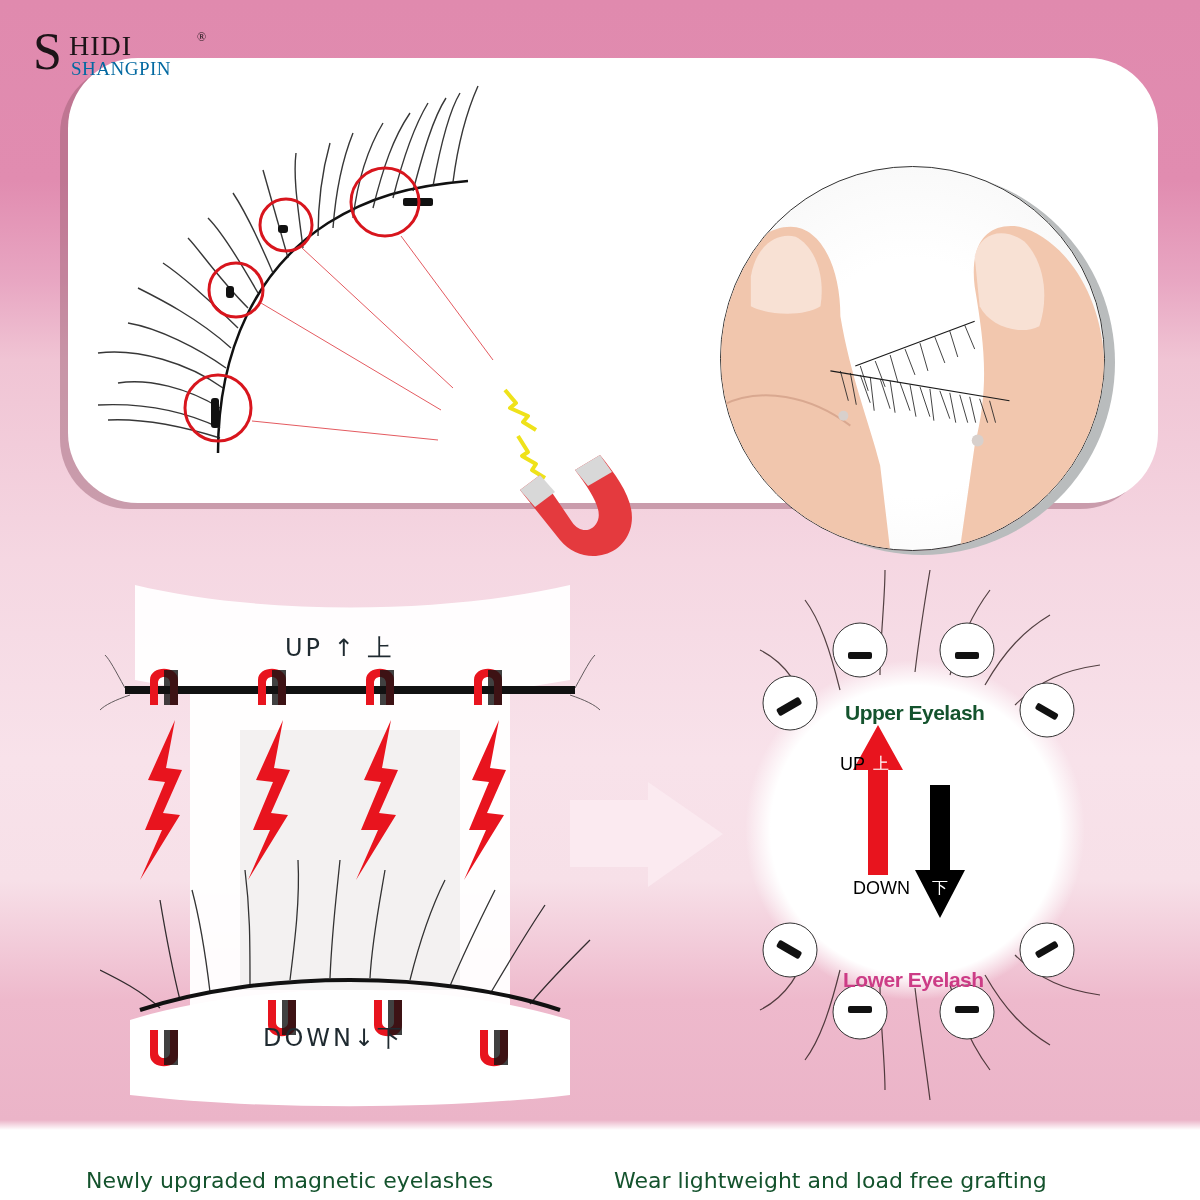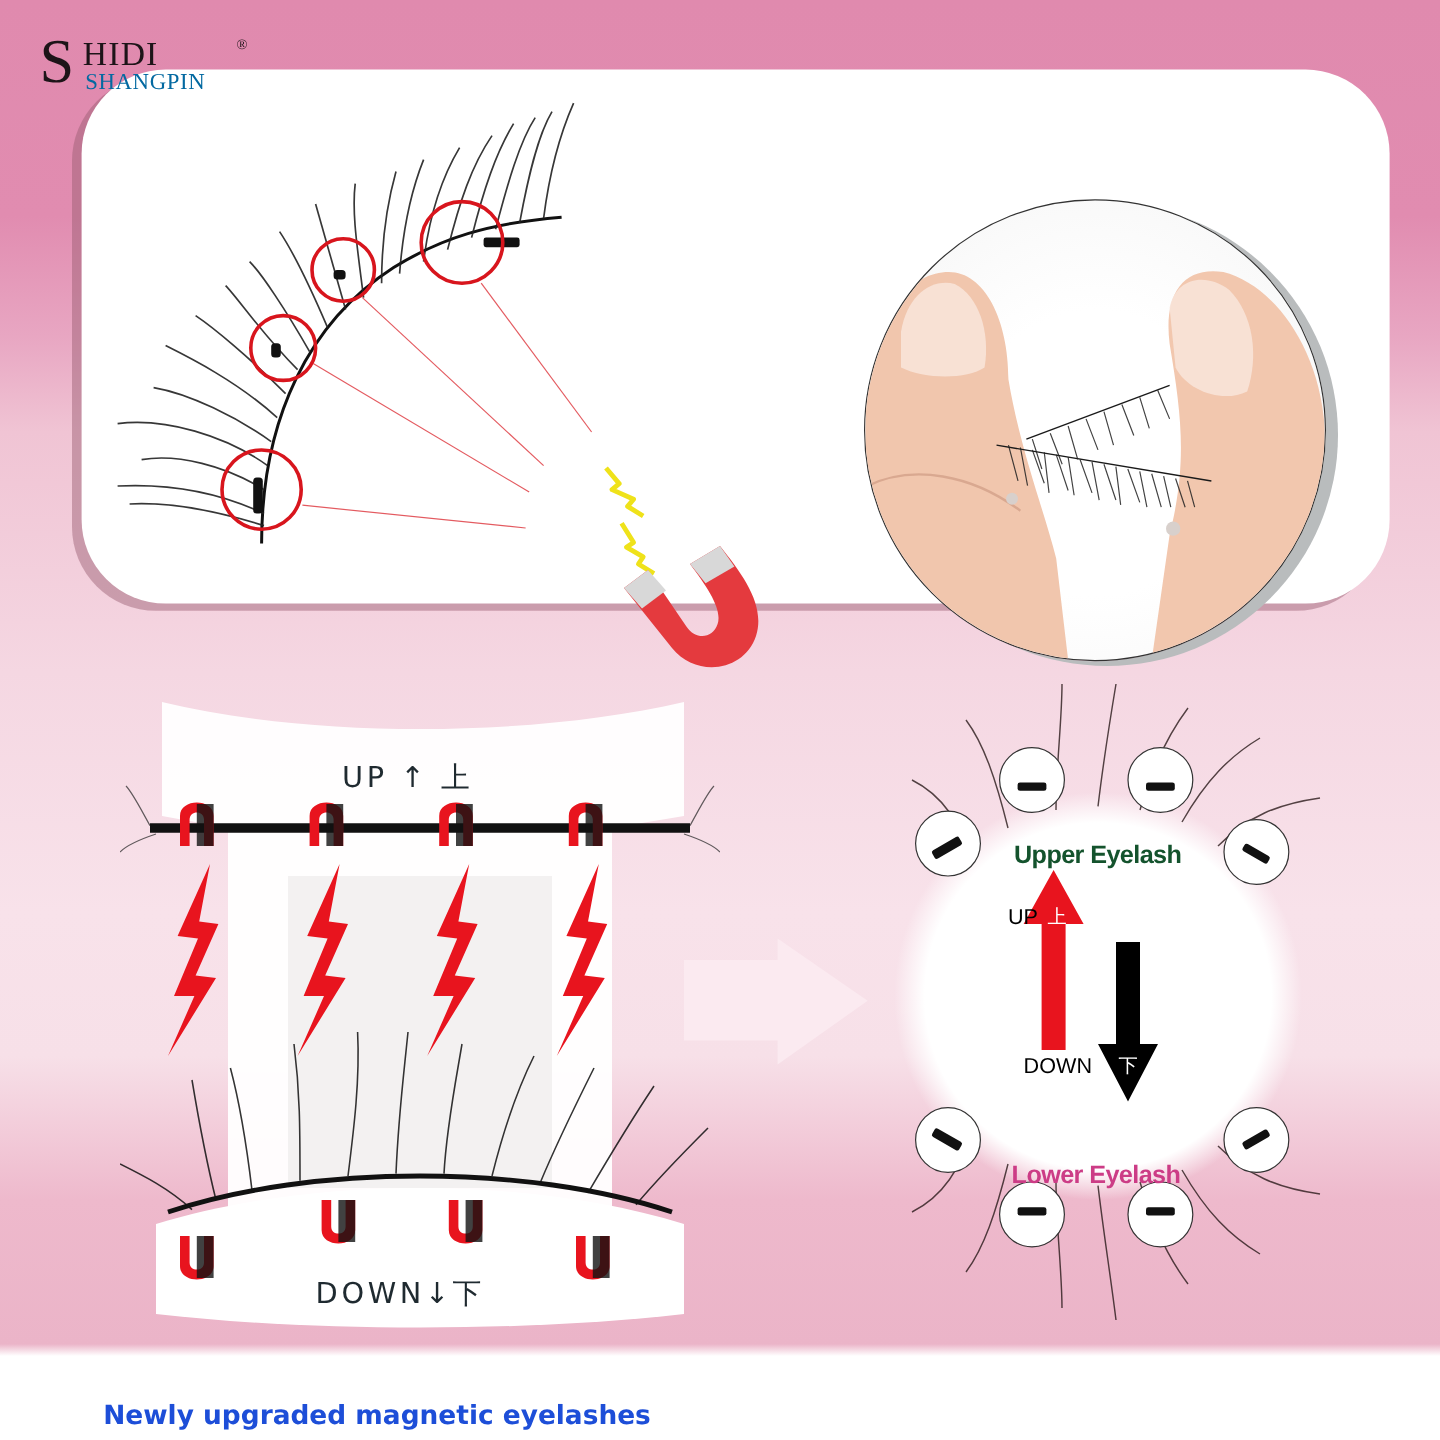--- a/index.html
+++ b/index.html
@@ -50,37 +50,37 @@
   .magnet-top { position: absolute; left: 480px; top: 410px; width: 190px; height: 160px; z-index: 3; }
 
   
   .applicator { position: absolute; left: 100px; top: 560px; width: 500px; height: 560px; }
   .applicator-up-label {
     position: absolute; left: 285px; top: 632px; font-family: "DejaVu Sans", sans-serif;
     font-size: 24px; color: #1f2a30; letter-spacing: 3px; z-index: 4;
   }
   .applicator-down-label {
     position: absolute; left: 263px; top: 1022px; font-family: "DejaVu Sans", sans-serif;
-    font-size: 24px; color: #1f2a30; letter-spacing: 3px; z-index: 4; margin-top: 40px;
+    font-size: 24px; color: #1f2a30; letter-spacing: 3px; z-index: 4;
   }
 
   .next-arrow { position: absolute; left: 568px; top: 782px; width: 160px; height: 110px; }
 
   .diagram { position: absolute; left: 720px; top: 560px; width: 480px; height: 560px; }
   .upper-label { position: absolute; left: 845px; top: 701px; font-size: 21px; font-weight: bold; color: #14532d; letter-spacing: -0.5px; z-index: 4; }
   .lower-label { position: absolute; left: 843px; top: 936px; font-size: 21px; font-weight: bold; color: #cc3c86; letter-spacing: -0.5px; z-index: 4; margin-top: 32px; }
   .up-text { position: absolute; left: 840px; top: 754px; font-size: 18px; color: #000; z-index: 4; }
   .down-text { position: absolute; left: 853px; top: 878px; font-size: 18px; color: #000; z-index: 4; }
   .up-cn { position: absolute; left: 873px; top: 754px; font-size: 16px; color: #fff; z-index: 5; font-family: "DejaVu Sans", sans-serif; }
   .down-cn { position: absolute; left: 932px; top: 878px; font-size: 16px; color: #fff; z-index: 5; font-family: "DejaVu Sans", sans-serif; }
 
   
   .caption {
-    position: absolute; top: 1168px; font-size: 22px; color: #1d4ed8;
-    font-family: "DejaVu Sans", sans-serif; font-weight: bold; letter-spacing: 0px; white-space: nowrap;
+    position: absolute; top: 1168px; font-size: 22px; color: #14532d;
+    font-family: "DejaVu Sans", sans-serif; font-weight: normal; letter-spacing: 0px; white-space: nowrap;
   }
   .caption-left { left: 86px; }
   .caption-right { left: 614px; }
 </style>
 </head>
 <body>
 
 <div class="stage">
 
   <div class="brand">
@@ -313,13 +313,14 @@
     <path d="M210 225 L230 225 L230 310 L245 310 L220 358 L195 310 L210 310 Z" fill="#000"></path>
   </svg>
   <div class="upper-label">Upper Eyelash</div>
   <div class="lower-label">Lower Eyelash</div>
   <div class="up-text">UP</div>
   <div class="up-cn">上</div>
   <div class="down-text">DOWN</div>
   <div class="down-cn">下</div>
 
   <div class="caption caption-left">Newly upgraded magnetic eyelashes</div>
+  <div class="caption caption-right">Wear lightweight and load free grafting</div>
 </div>
 
 </body></html>

